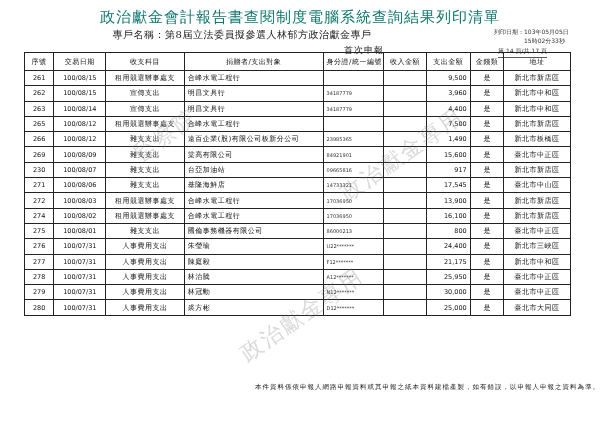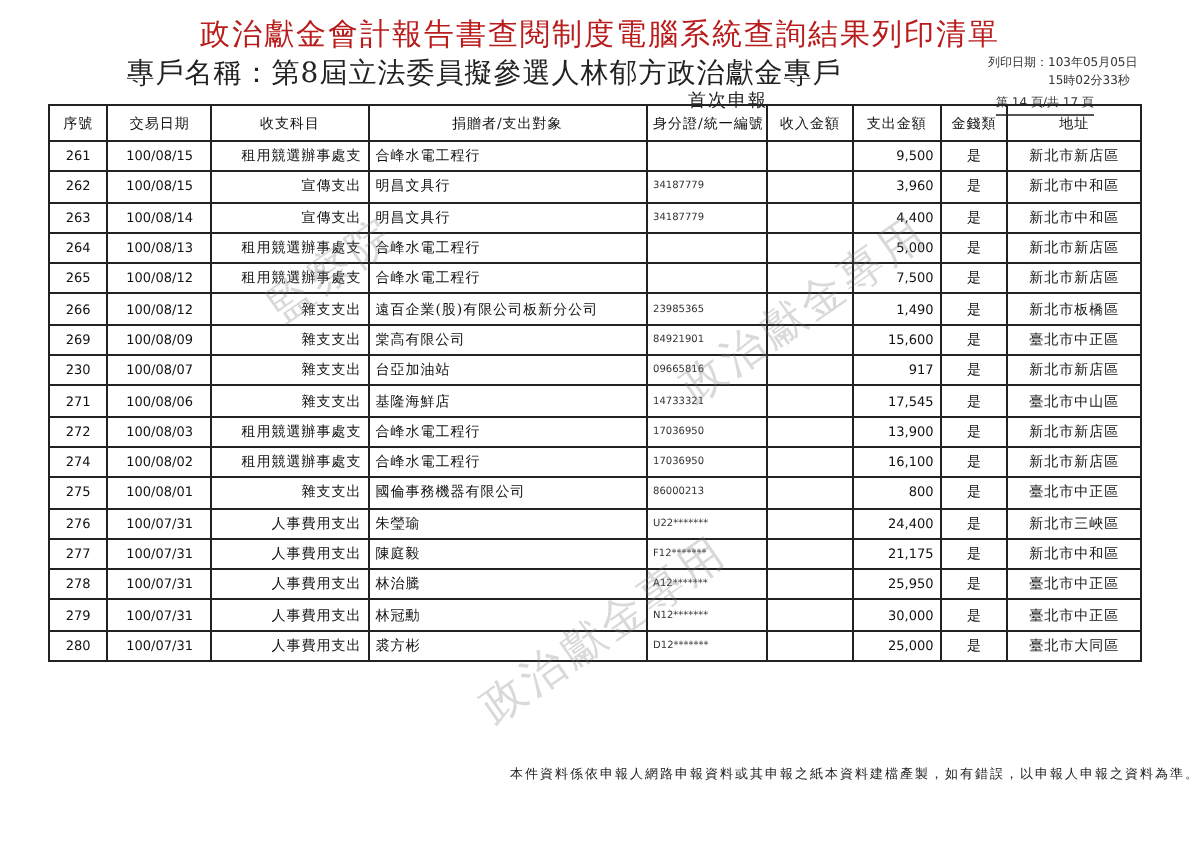--- a/index.html
+++ b/index.html
@@ -1,24 +1,24 @@
 <!DOCTYPE html>
 <html><head>
   <meta charset="utf-8">
   <style>
     * { box-sizing: border-box; margin: 0; padding: 0; }
     html, body { width: 600px; height: 425px; background: #ffffff; overflow: hidden; }
     body { font-family: "DejaVu Serif", "Liberation Serif", serif; color: #111; position: relative; }
     .title {
       position: absolute; top: 8px; left: 0; width: 600px; text-align: center;
-      font-size: 15px; letter-spacing: 1px; color: #b91c1c; font-weight: normal;
+      font-size: 15px; letter-spacing: 1px; color: #0f766e; font-weight: normal;
     }
     .subtitle {
       position: absolute; top: 28px; left: 0; width: 484px; text-align: center;
-      font-size: 14px; letter-spacing: 0.5px; color: #222;
+      font-size: 10px; letter-spacing: 0.5px; color: #222;
     }
     .report-type {
       position: absolute; top: 44px; left: 16px; width: 600px; text-align: center;
       font-size: 9px; letter-spacing: 1px; color: #222; margin-left: 48px;
     }
     .print-info {
       position: absolute; top: 27px; left: 494px; font-size: 6px; color: #333; line-height: 9px;
       font-family: "DejaVu Sans", sans-serif;
     }
     .print-info .time { padding-left: 30px; }
@@ -32,21 +32,21 @@
       border-collapse: collapse; border: 1.5px solid #111;
       font-size: 7px; table-layout: fixed;
     }
     table.ledger th, table.ledger td {
       border: 1px solid #222; height: 15.3px; padding: 0 3px; white-space: nowrap; overflow: hidden;
       font-weight: normal;
     }
     table.ledger th { font-size: 7px; text-align: center; height: 18px; letter-spacing: 0.5px; }
     td.c-no { text-align: center; font-family: "DejaVu Sans", sans-serif; font-size: 6.5px; }
     td.c-date { text-align: center; font-family: "DejaVu Sans", sans-serif; font-size: 6.5px; }
-    td.c-subj { text-align: right; padding-left: 6px; letter-spacing: 0.5px; }
+    td.c-subj { text-align: center; padding-left: 6px; letter-spacing: 0.5px; }
     td.c-party { text-align: left; padding-left: 8px; letter-spacing: 0.5px; }
     td.c-id { text-align: left; padding-left: 8px; font-family: "DejaVu Sans", sans-serif; font-size: 5px; color: #333; }
     td.c-in { text-align: right; }
     td.c-out { text-align: right; font-family: "DejaVu Sans", sans-serif; font-size: 6.5px; padding-right: 2px; }
     td.c-cash { text-align: center; }
     td.c-addr { text-align: center; letter-spacing: 0.5px; }
     .footnote {
       position: absolute; top: 383px; left: 0; width: 600px; text-align: right;
       font-size: 6.5px; letter-spacing: 1px; color: #222;
     }
@@ -121,31 +121,20 @@
         <td class="c-date">100/08/14</td>
         <td class="c-subj">宣傳支出</td>
         <td class="c-party">明昌文具行</td>
         <td class="c-id">34187779</td>
         <td class="c-in"></td>
         <td class="c-out">4,400</td>
         <td class="c-cash">是</td>
         <td class="c-addr">新北市中和區</td>
       </tr>
       <tr>
-        <td class="c-no">264</td>
-        <td class="c-date">100/08/13</td>
-        <td class="c-subj">租用競選辦事處支</td>
-        <td class="c-party">合峰水電工程行</td>
-        <td class="c-id"></td>
-        <td class="c-in"></td>
-        <td class="c-out">5,000</td>
-        <td class="c-cash">是</td>
-        <td class="c-addr">新北市新店區</td>
-      </tr>
-      <tr>
         <td class="c-no">265</td>
         <td class="c-date">100/08/12</td>
         <td class="c-subj">租用競選辦事處支</td>
         <td class="c-party">合峰水電工程行</td>
         <td class="c-id"></td>
         <td class="c-in"></td>
         <td class="c-out">7,500</td>
         <td class="c-cash">是</td>
         <td class="c-addr">新北市新店區</td>
       </tr>

